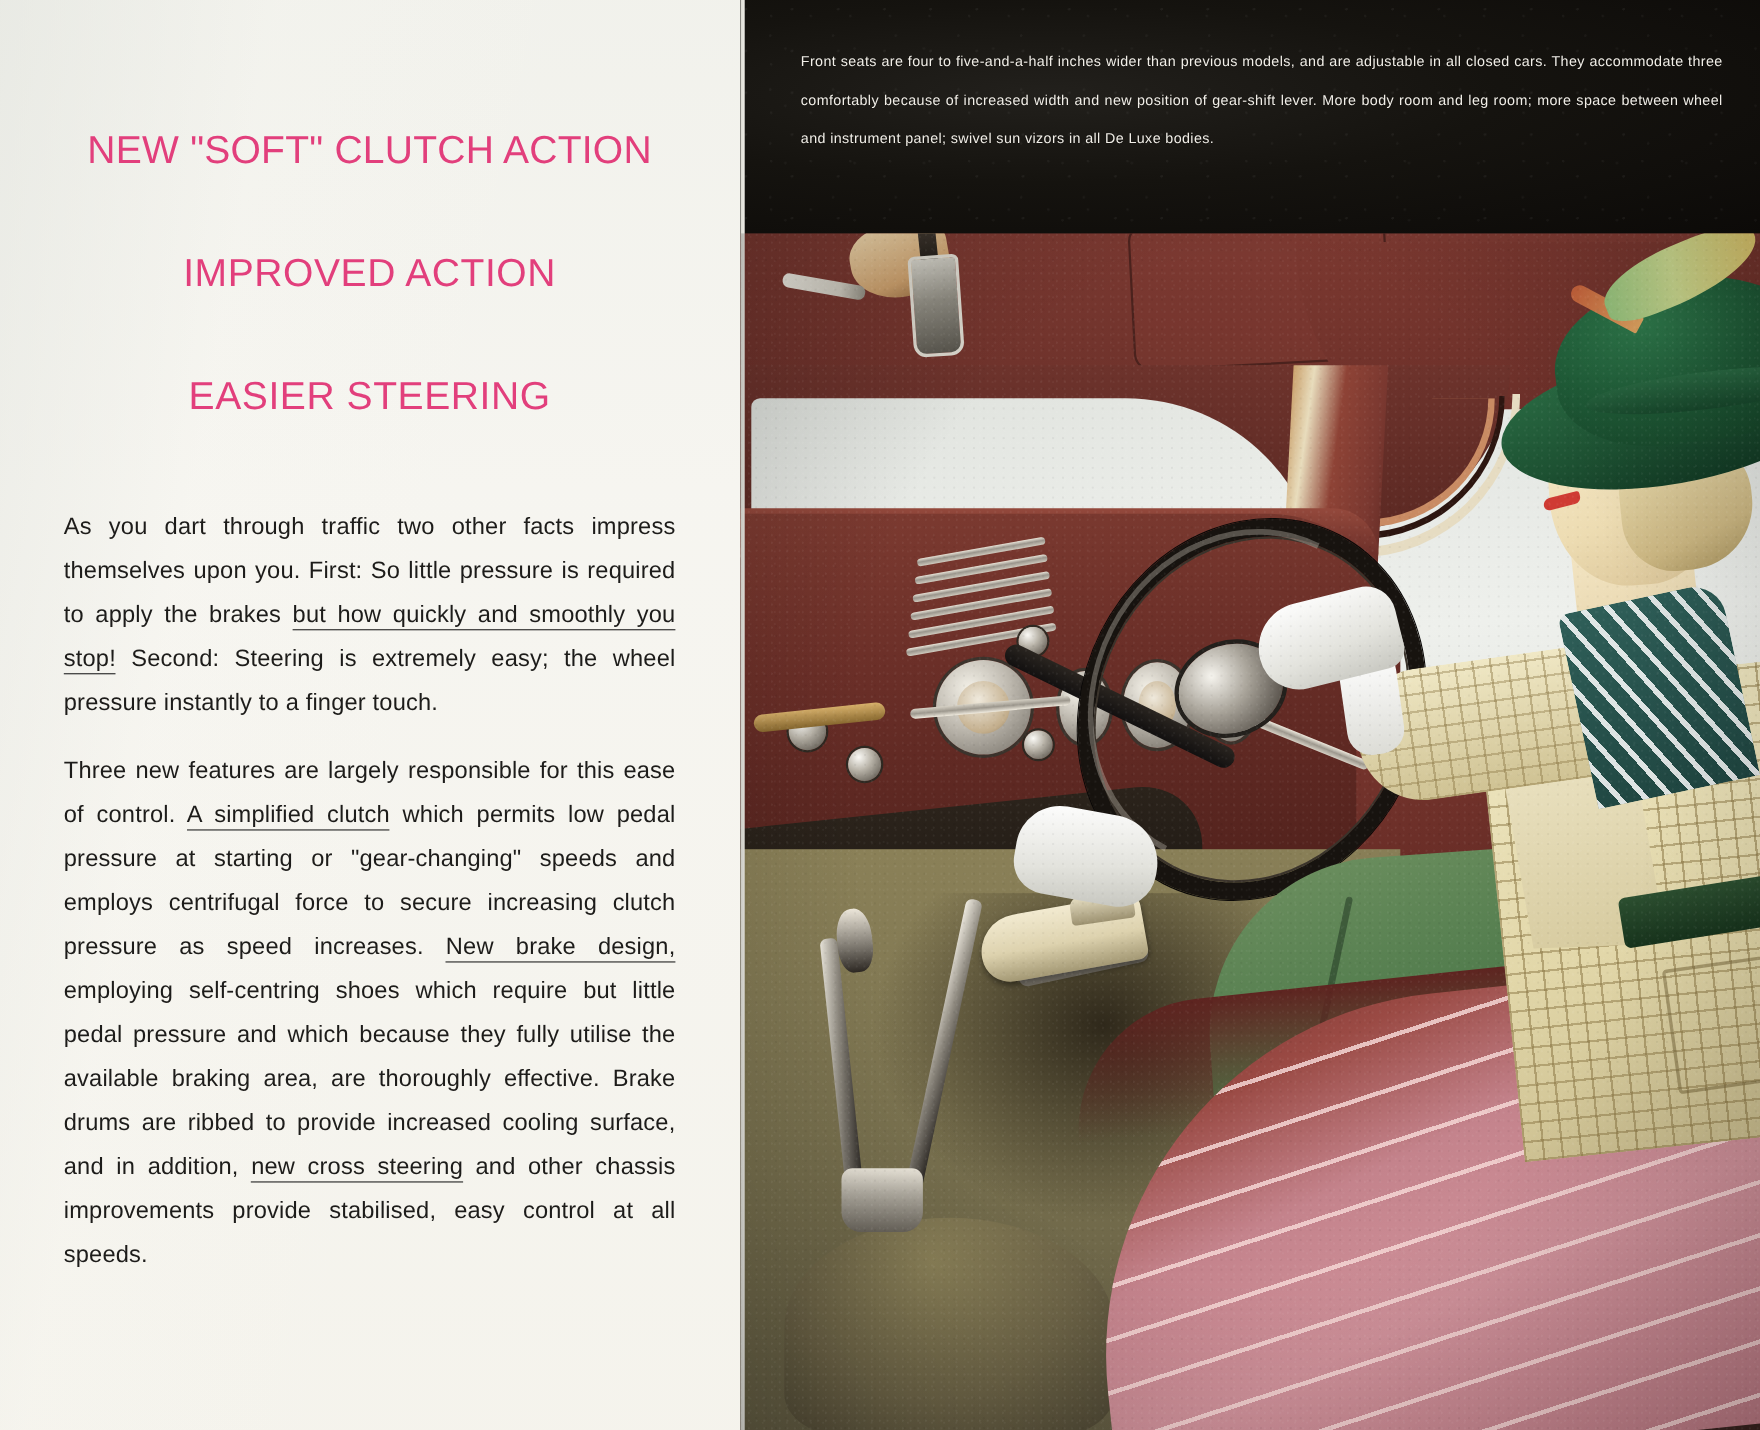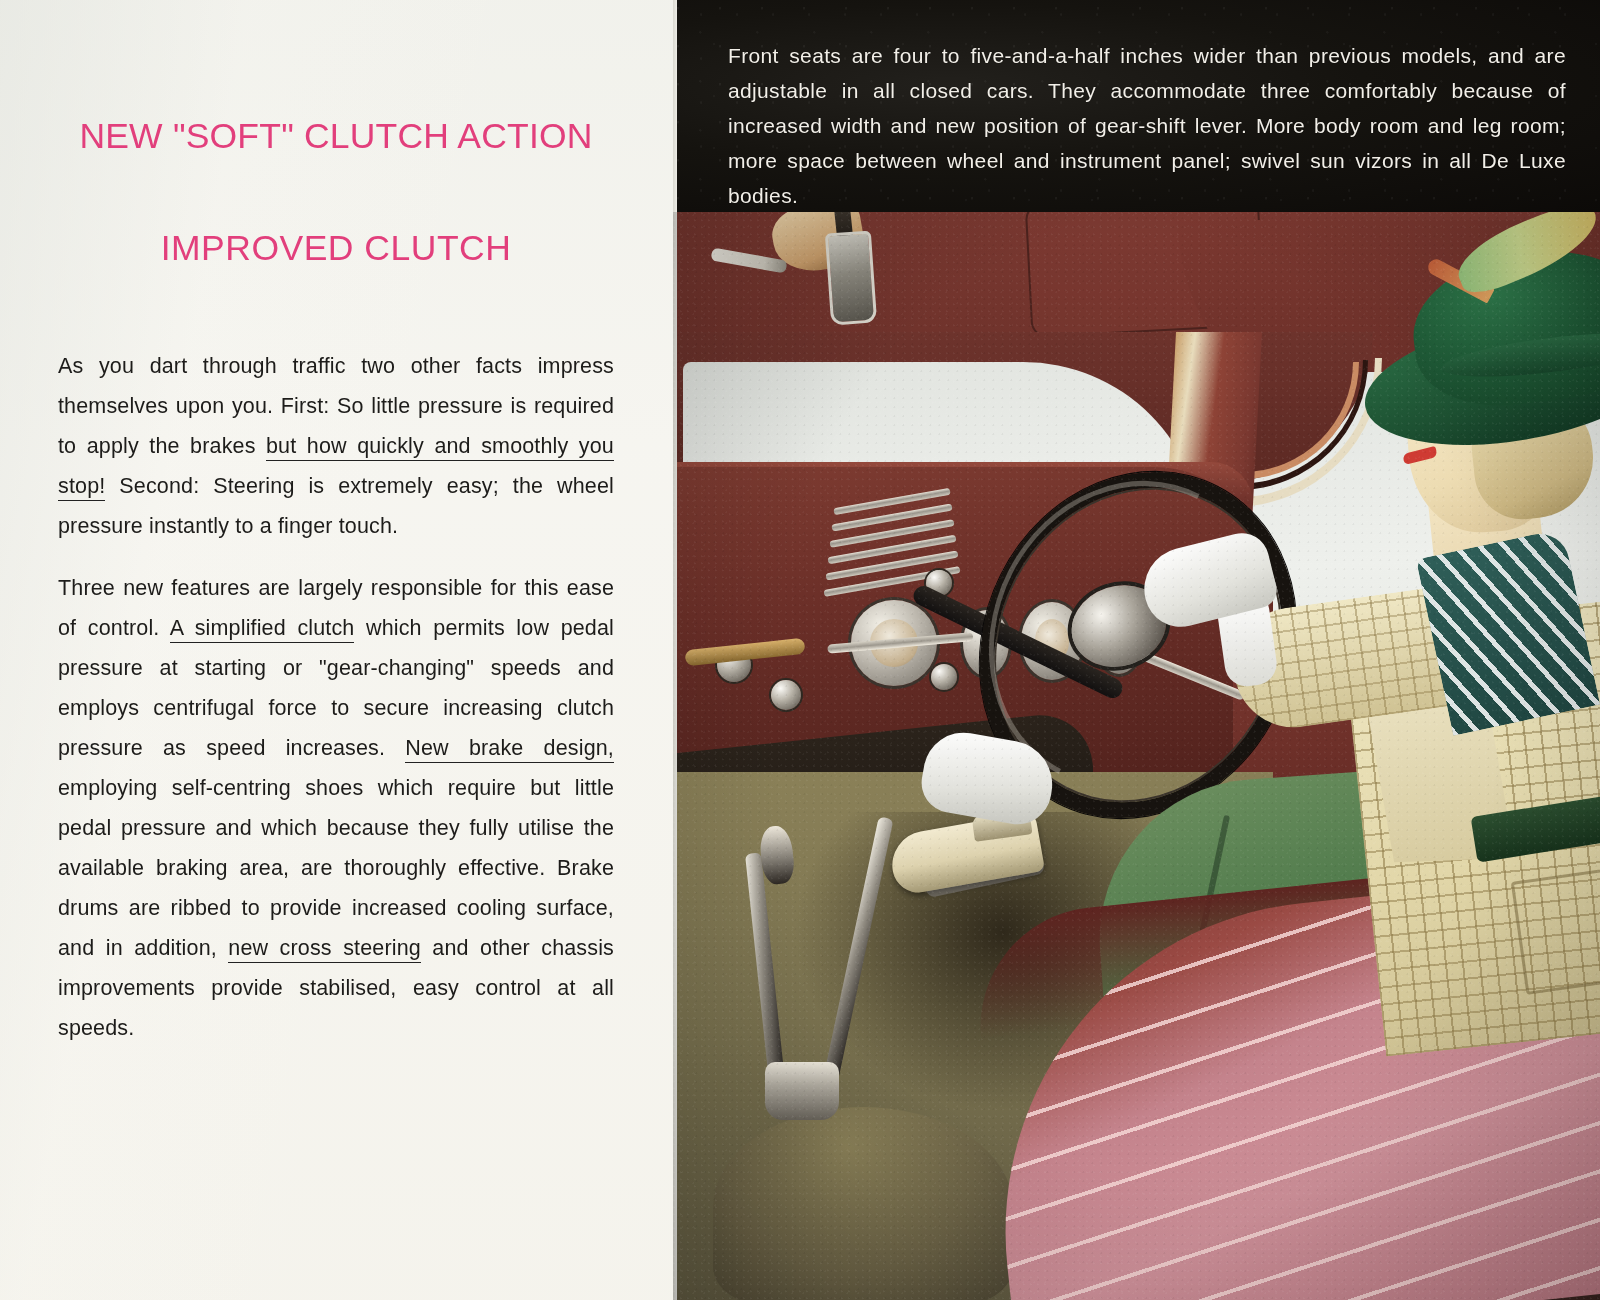--- a/index.html
+++ b/index.html
@@ -107,21 +107,21 @@
       radial-gradient(circle at 78% 33%, rgba(255,255,255,0.045) 0 1px, transparent 1.4px),
       radial-gradient(circle at 65% 85%, rgba(255,255,255,0.035) 0 1px, transparent 1.4px);
     background-size: 42px 38px, 57px 49px, 36px 44px, 63px 52px;
     pointer-events: none;
   }
   .caption-text {
     position: absolute;
     left: 55px; top: 38px;
     width: 838px;
     color: #f2efe8;
-    font-size: 21px;
+    font-size: 13px;
     line-height: 35px;
     letter-spacing: 0.35px;
     text-align: justify;
     text-justify: inter-word;
     z-index: 3;
     text-shadow: 0 0 1px rgba(0,0,0,0.8);
   }
   .caption-text p { margin: 0; }
 
   
@@ -535,21 +535,22 @@
 <body>
 
 <div class="page">
 
   <div class="text-panel">
     <div class="paper-tone"></div>
     <div class="col-inner">
 
       <h1 class="headline">
         <span class="hl-line hl1">NEW "SOFT" CLUTCH ACTION</span>
-        <span class="hl-line">IMPROVED CLUTCH</span>
+        <span class="hl-line">IMPROVED ACTION</span>
+        <span class="hl-line">EASIER STEERING</span>
       </h1>
 
       <div class="body-copy">
 
         <p><span>As you dart through traffic two other facts impress themselves upon you. First: So little pressure is required to apply the brakes </span><span class="u">but how quickly and smoothly you stop!</span><span> Second: Steering is extremely easy; the wheel pressure instantly to a finger touch.</span></p>
 
         <p><span>Three new features are largely responsible for this ease of control. </span><span class="u">A simplified clutch</span><span> which permits low pedal pressure at starting or "gear-changing" speeds and employs centrifugal force to secure increasing clutch pressure as speed increases. </span><span class="u">New brake design,</span><span> employing self-centring shoes which require but little pedal pressure and which because they fully utilise the available braking area, are thoroughly effective. Brake drums are ribbed to provide increased cooling surface, and in addition, </span><span class="u">new cross steering</span><span> and other chassis improvements provide stabilised, easy control at all speeds.</span></p>
       </div>
 
     </div>

